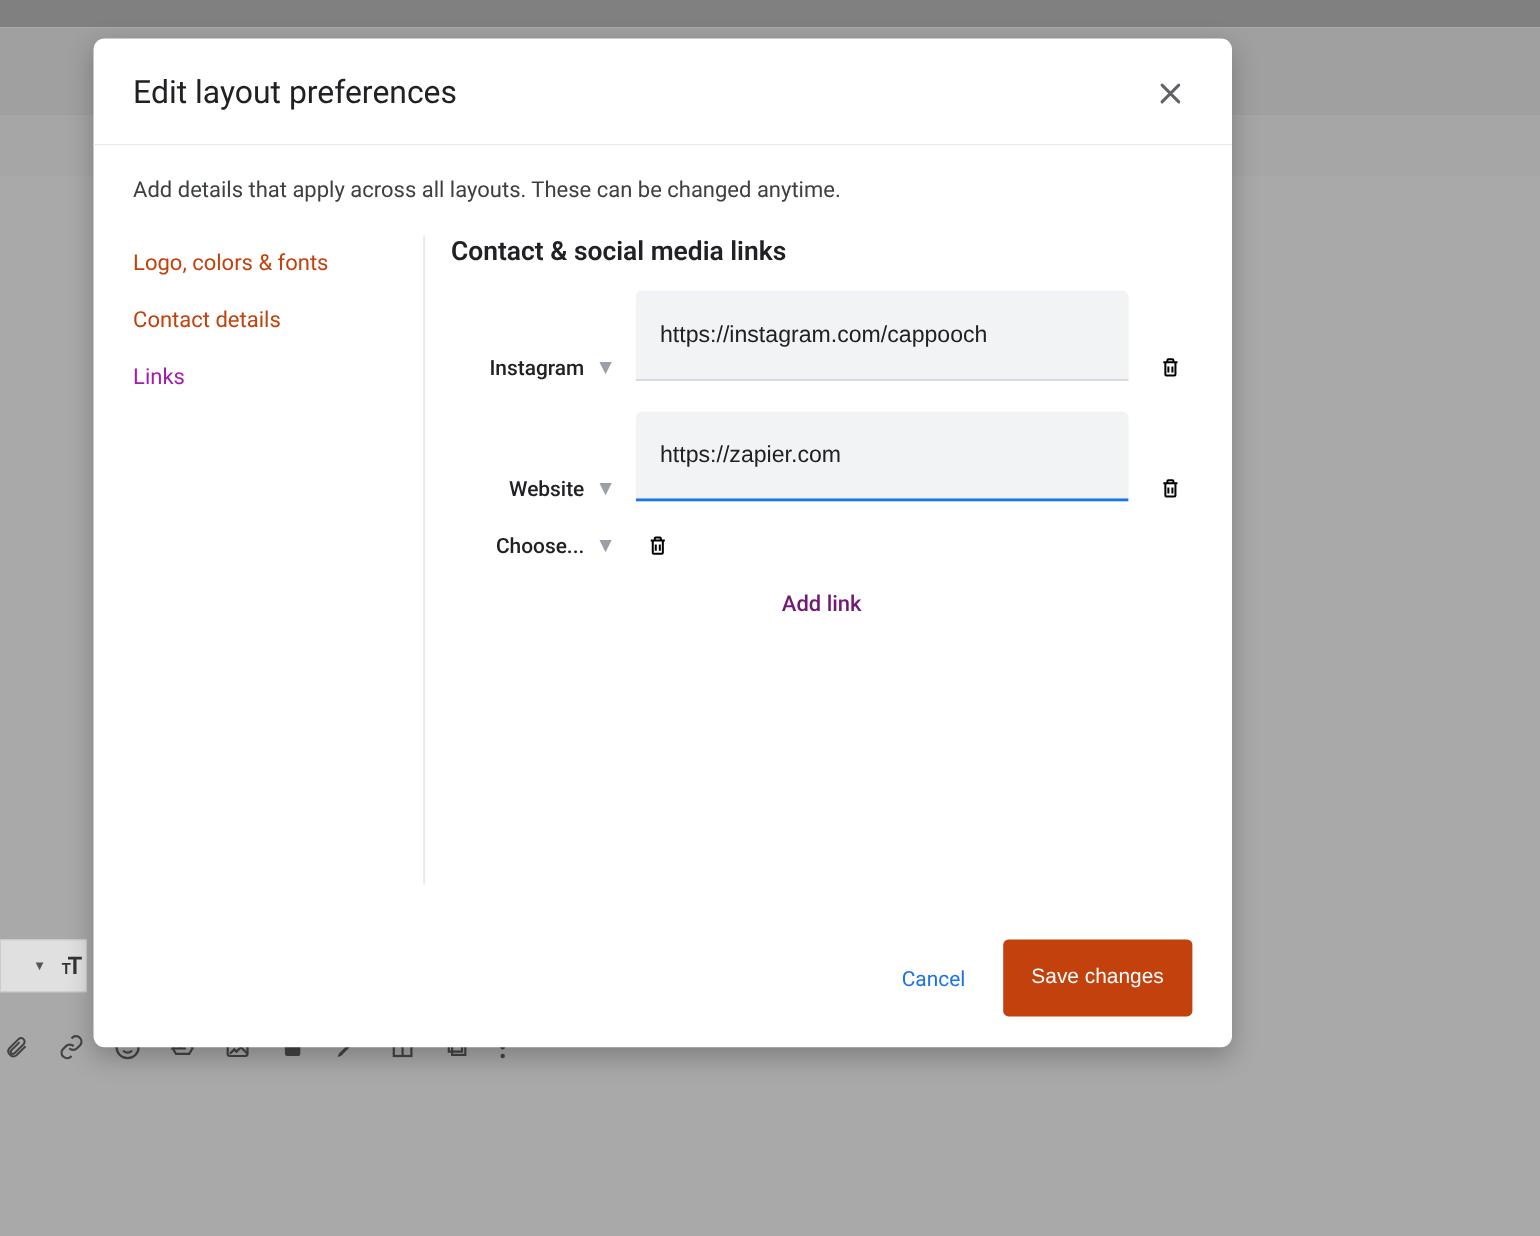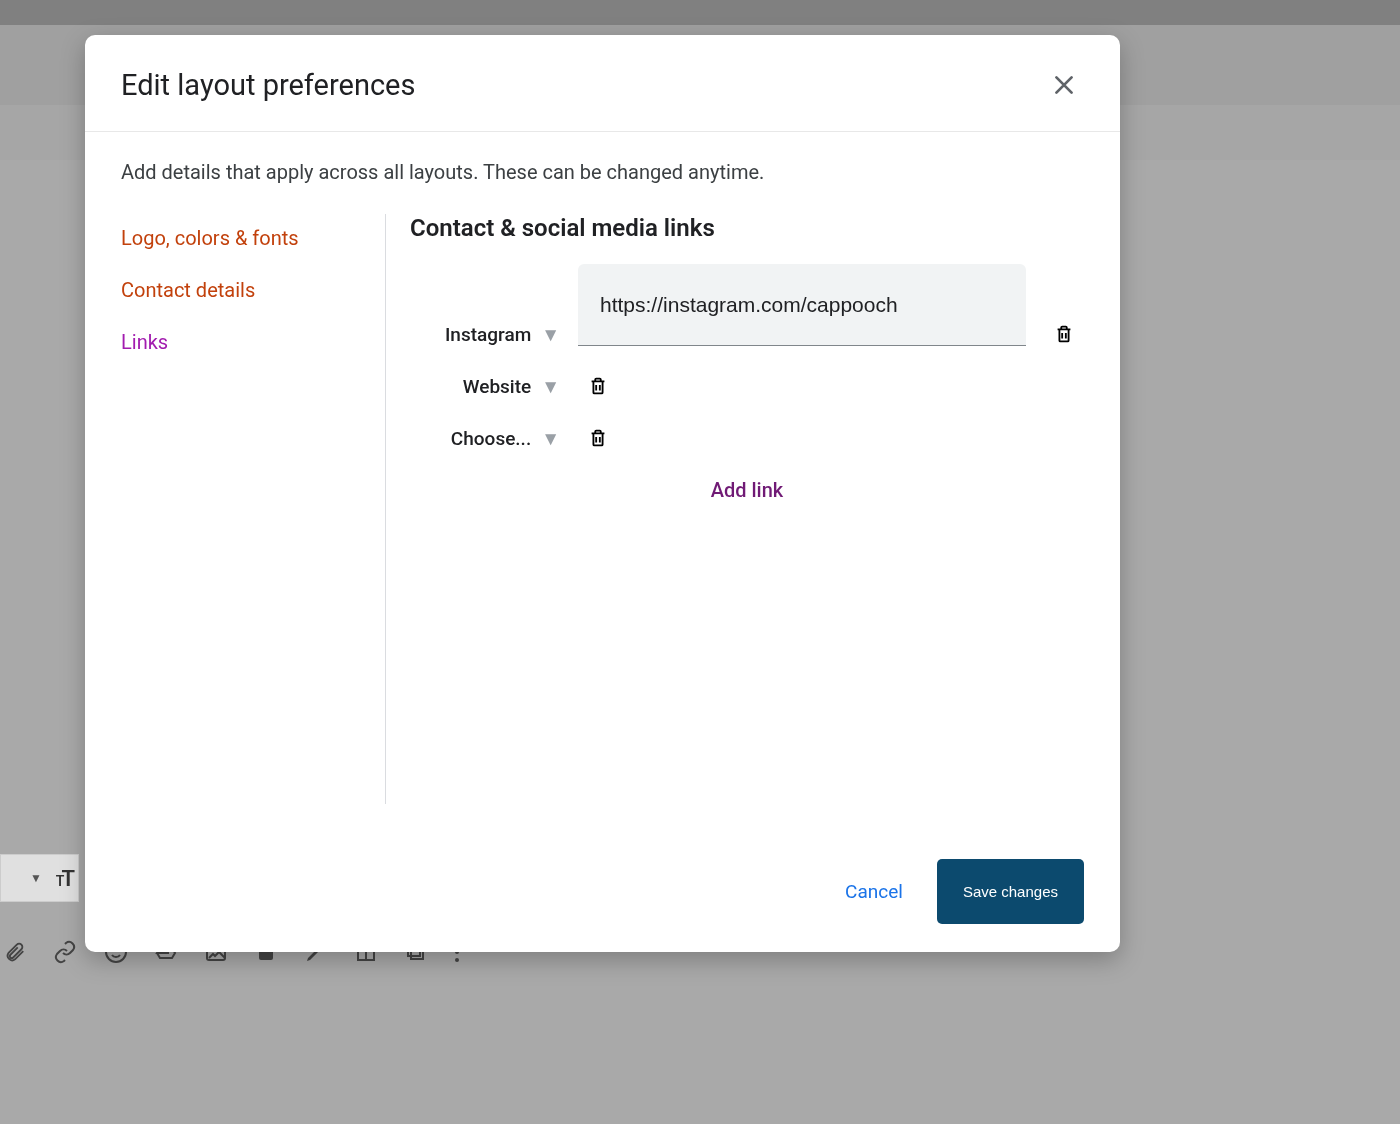--- a/index.html
+++ b/index.html
@@ -68,21 +68,21 @@
 
   .add-link-row { text-align:center; margin-top: 6px; }
   .add-link { color:#701a75; font-size:20px; cursor:pointer; font-weight:500; }
 
   .modal-footer {
     display:flex; justify-content:flex-end; align-items:center; gap: 26px;
     padding: 0 36px 28px 36px;
   }
   .btn-cancel { color:#1a73e8; font-size:19px; cursor:pointer; padding: 14px 8px; }
   .btn-save {
-    background:#0c4a6e; color:#fff; font-size:15px; padding: 24px 26px;
+    background:#c2410c; color:#fff; font-size:19px; padding: 24px 26px;
     border-radius:5px; cursor:pointer; border:none;
   }
 
   
   .tt-icon { font-weight: 600; color:#333; letter-spacing:-3px; }
   .tt-icon .small { font-size:14px; }
   .tt-icon .big { font-size:22px; }
 </style>
 </head>
 <body>
@@ -174,20 +174,21 @@
                 <path fill="none" stroke="#000" stroke-width="2" d="M5 7h14M9 7V5a1 1 0 011-1h4a1 1 0 011 1v2M7 7v12a1 1 0 001 1h8a1 1 0 001-1V7M10 11v6M14 11v6"></path>
               </svg>
           </div>
         </div>
 
         <div class="link-row">
           <div class="type-select">
             <span>Website</span>
             <span class="caret">▼</span>
           </div>
+          <input class="url-input focused" type="text" value="https://zapier.com" style="">
           <div class="trash-btn">
             <svg viewBox="0 0 24 24">
                 <path fill="none" stroke="#000" stroke-width="2" d="M5 7h14M9 7V5a1 1 0 011-1h4a1 1 0 011 1v2M7 7v12a1 1 0 001 1h8a1 1 0 001-1V7M10 11v6M14 11v6"></path>
               </svg>
           </div>
         </div>
 
         <div class="link-row">
           <div class="type-select">
             <span>Choose...</span>

